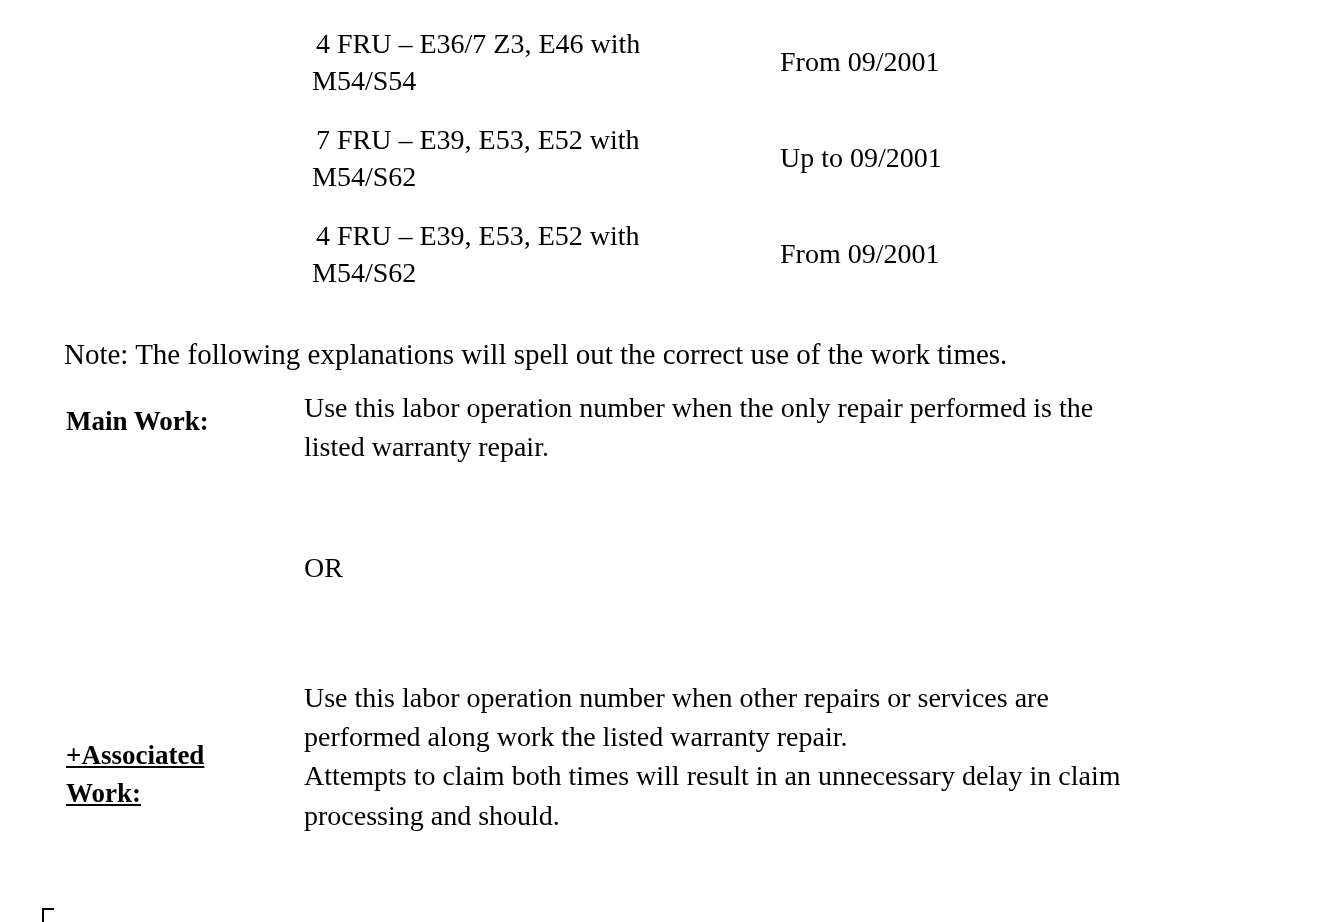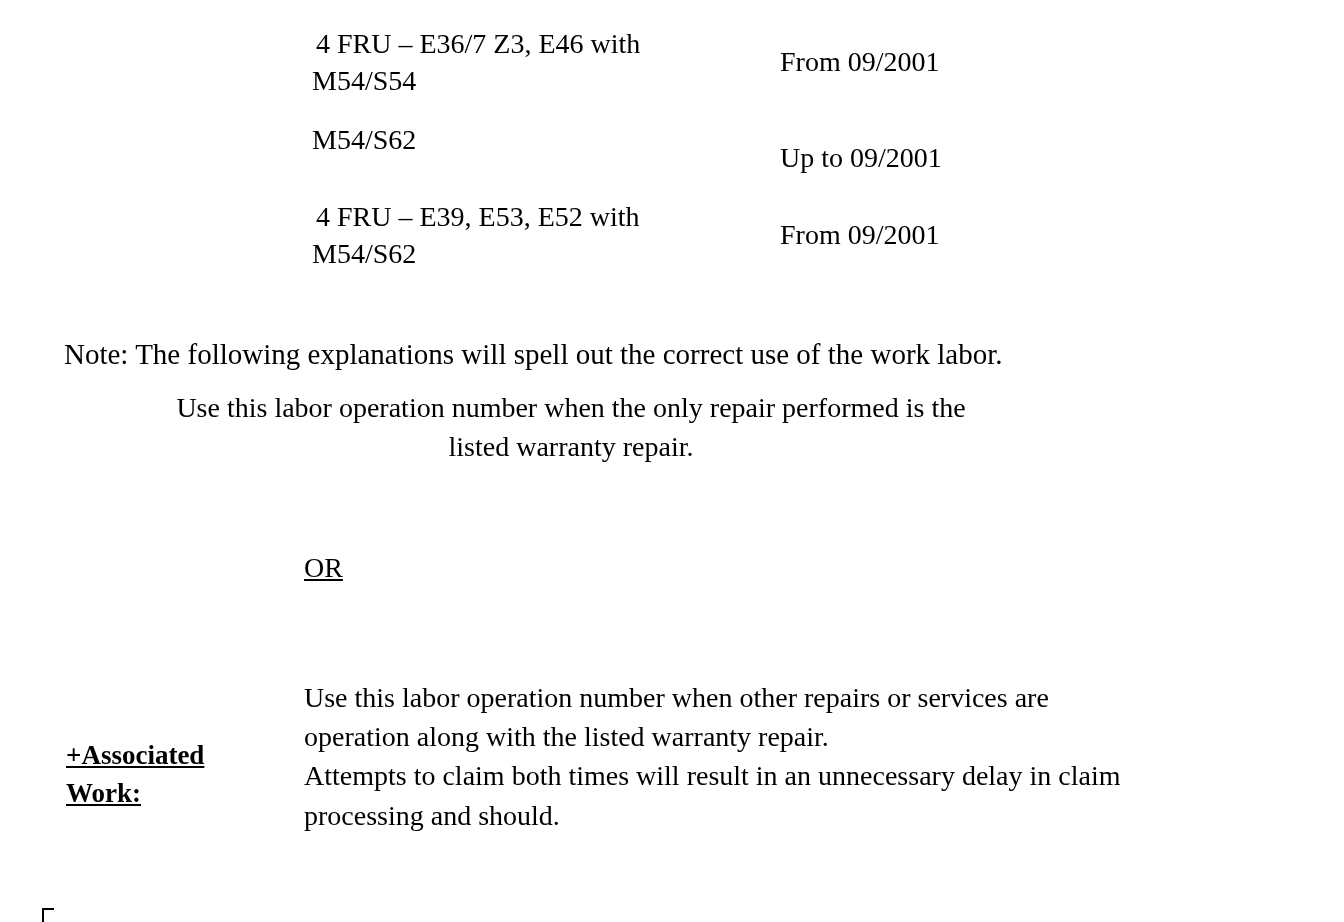--- a/index.html
+++ b/index.html
@@ -84,29 +84,27 @@
   #block-main {
     left: 66px;
     top: 388px;
     width: 1260px;
   }
   #block-main .def-label {
     padding-top: 14px;
   }
   #block-main .def-body {
     width: 1010px;
-    text-align: center;
   }
 
   .or-text {
     position: absolute;
     left: 304px;
     top: 552px;
     font-size: 28px;
-    text-decoration: underline;
   }
 
   #block-assoc {
     left: 66px;
     top: 678px;
     width: 1270px;
   }
   #block-assoc .def-label {
     padding-top: 58px;
     text-decoration: underline;
@@ -136,54 +134,56 @@
     <div class="fru-row">
       <div class="fru-model">
         <span>4 FRU – E36/7 Z3, E46 with</span>
         <span class="line2">M54/S54</span>
       </div>
       <div class="fru-date">From 09/2001</div>
     </div>
 
     <div class="fru-row">
       <div class="fru-model">
+        <span>7 FRU – E39, E53, E52 with</span>
         <span class="line2">M54/S62</span>
       </div>
       <div class="fru-date">Up to 09/2001</div>
     </div>
 
     <div class="fru-row">
       <div class="fru-model">
         <span>4 FRU – E39, E53, E52 with</span>
         <span class="line2">M54/S62</span>
       </div>
       <div class="fru-date">From 09/2001</div>
     </div>
 
   </div>
 
-  <div class="note-line">Note: The following explanations will spell out the correct use of the work labor.</div>
+  <div class="note-line">Note: The following explanations will spell out the correct use of the work times.</div>
 
   <div class="def-block" id="block-main">
+    <div class="def-label">Main Work:</div>
     <div class="def-body">
       <div>Use this labor operation number when the only repair performed is the</div>
       <div>listed warranty repair.</div>
     </div>
   </div>
 
   <div class="or-text">OR</div>
 
   <div class="def-block" id="block-assoc">
     <div class="def-label">
       <div>+Associated</div>
       <div>Work:</div>
     </div>
     <div class="def-body">
       <div>Use this labor operation number when other repairs or services are</div>
-      <div>operation along with the listed warranty repair.</div>
+      <div>performed along work the listed warranty repair.</div>
       <div>Attempts to claim both times will result in an unnecessary delay in claim</div>
       <div>processing and should.</div>
     </div>
   </div>
 
   <div class="page-artifact"></div>
 
 </div>
 
 </body></html>

